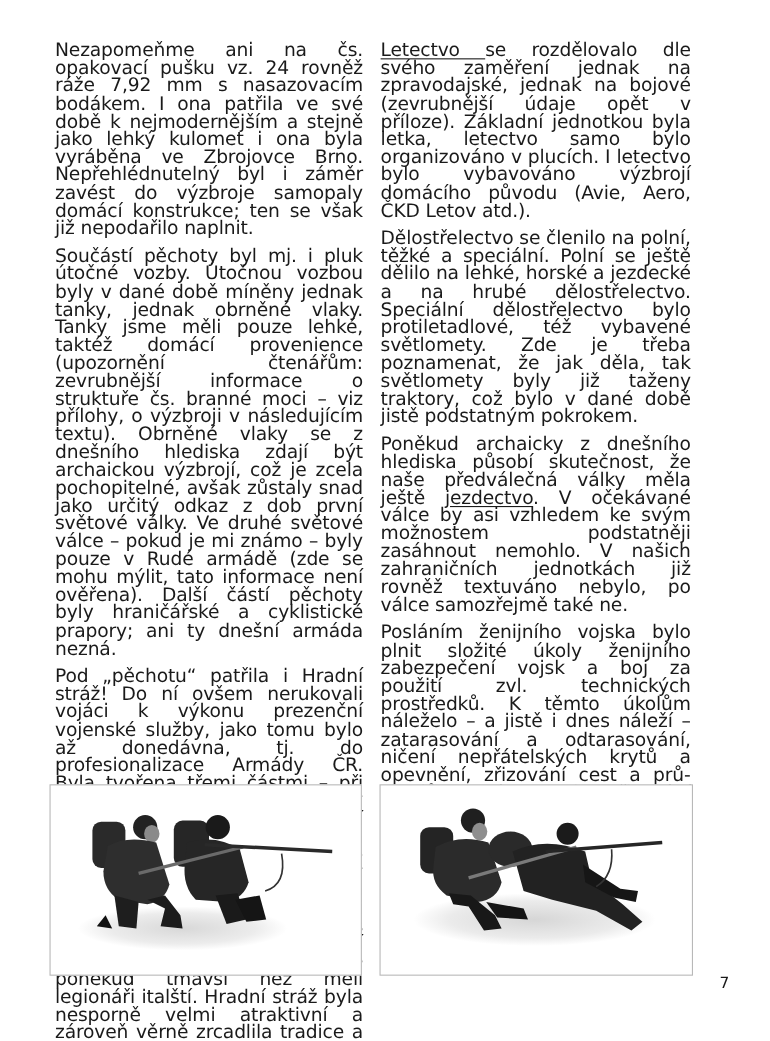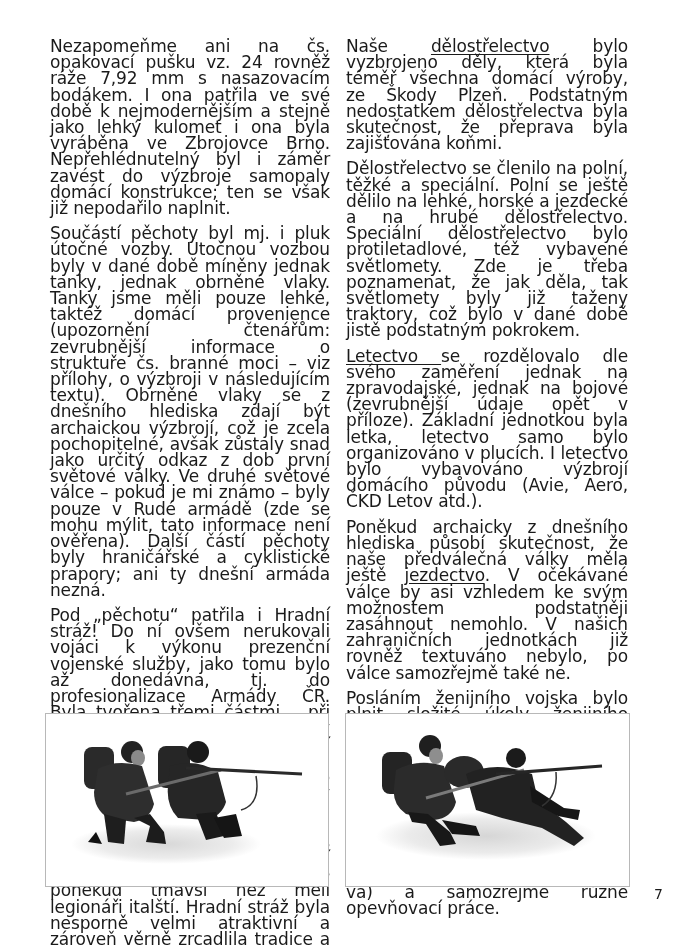--- a/index.html
+++ b/index.html
@@ -21,23 +21,22 @@
 
 <div class="page">
 
   <div class="col left">
     <p>Nezapomeňme ani na čs. opakovací pušku vz. 24 rovněž ráže 7,92 mm s nasazovacím bodákem. I ona patřila ve své době k nejmo­dernějším a stejně jako lehký kulomet i ona byla vyráběna ve Zbrojovce Brno. Nepře­hlédnutelný byl i záměr zavést do výzbroje samopaly domácí konstrukce; ten se však již nepodařilo naplnit.</p>
     <p>Součástí pěchoty byl mj. i pluk útočné vozby. Útočnou vozbou byly v dané době míněny jednak tanky, jednak obrněné vlaky. Tanky jsme měli pouze lehké, taktéž domá­cí provenience (upozornění čtenářům: zevrubnější informace o struktuře čs. bran­né moci – viz přílohy, o výzbroji v následují­cím textu). Obrněné vlaky se z dnešního hle­diska zdají být archaickou výzbrojí, což je zcela pochopitelné, avšak zůstaly snad jako určitý odkaz z dob první světové války. Ve druhé světové válce – pokud je mi známo – byly pouze v Rudé armádě (zde se mohu mýlit, tato informace není ověřena). Další částí pěchoty byly hraničářské a cyklistické prapory; ani ty dnešní armáda nezná.</p>
     <p>Pod „pěchotu“ patřila i Hradní stráž! Do ní ovšem nerukovali vojáci k výkonu prezenč­ní vojenské služby, jako tomu bylo až done­dávna, tj. do profesionalizace Armády ČR. Byla tvořena třemi částmi – při ceremoniá­lech vždy nastoupily tři čety: v uniformách legií ruských, francouzských a italských. Byly poměrně snadno rozeznatelné: ruští legionáři v uniformách mechové barvy a čepici se štítkem, italští legionáři ve světle modré uniformě s kloboukem a perem, francouzští legionáři s baretem v barvě poněkud tmavší než měli legionáři italští. Hradní stráž byla nesporně velmi atraktivní a zároveň věrně zrcadlila tradice a zdroje meziválečné armády.</p>
   </div>
 
   <div class="col right">
-    <p><span>Naše </span><span class="ul">dělostřelectvo</span><span> bylo vyzbrojeno děly, která byla téměř všechna domácí výroby, ze Škody Plzeň. Podstatným nedostatkem dělostřelectva byla skutečnost, že přeprava byla zajišťována koňmi.</span></p>
+    <p><span class="ul">Letectvo </span><span>se rozdělovalo dle svého zaměření jednak na zpravodajské, jednak na bojové (zevrubnější údaje opět v příloze). Základní jednotkou byla letka, letectvo samo bylo organizováno v plucích. I letectvo bylo vybavováno výzbrojí domácího původu (Avie, Aero, ČKD Letov atd.).</span></p>
     <p>Dělostřelectvo se členilo na polní, těžké a speciální. Polní se ještě dělilo na lehké, horské a jezdecké a na hrubé dělostřelectvo. Speciální dělostřelectvo bylo protiletadlové, též vybavené světlomety. Zde je třeba poznamenat, že jak děla, tak světlomety byly již taženy traktory, což bylo v dané době jistě podstatným pokrokem.</p>
-    <p><span class="ul">Letectvo </span><span>se rozdělovalo dle svého zaměření jednak na zpravodajské, jednak na bojové (zevrubnější údaje opět v příloze). Základní jednotkou byla letka, letectvo samo bylo organizováno v plucích. I letectvo bylo vybavováno výzbrojí domácího původu (Avie, Aero, ČKD Letov atd.).</span></p>
     <p><span>Poněkud archaicky z dnešního hlediska působí skutečnost, že naše předválečná války měla ještě </span><span class="ul">jezdectvo</span><span>. V očekávané válce by asi vzhledem ke svým možnostem podstatněji zasáhnout nemohlo. V našich zahraničních jednotkách již rovněž textu­váno nebylo, po válce samozřejmě také ne.</span></p>
     <p>Posláním ženijního vojska bylo plnit složité úkoly ženijního zabezpečení vojsk a boj za použití zvl. technických prostředků. K těmto úkolům náleželo – a jistě i dnes náleží – zata­rasování a odtarasování, ničení nepřátel­ských krytů a opevnění, zřizování cest a prů­chodů v zátarasech, zřizování přeprav přes vodní toky (pontonová a plavidlová přepra­va) a samozřejmě různé opevňovací práce.</p>
   </div>
 
   <div class="figure f1">
     <svg viewBox="0 0 282 172">
       <defs>
         <radialGradient id="shadow1" cx="50%" cy="50%" r="50%">
           <stop offset="0%" stop-color="#d8d8d8"></stop>
           <stop offset="70%" stop-color="#ececec"></stop>

